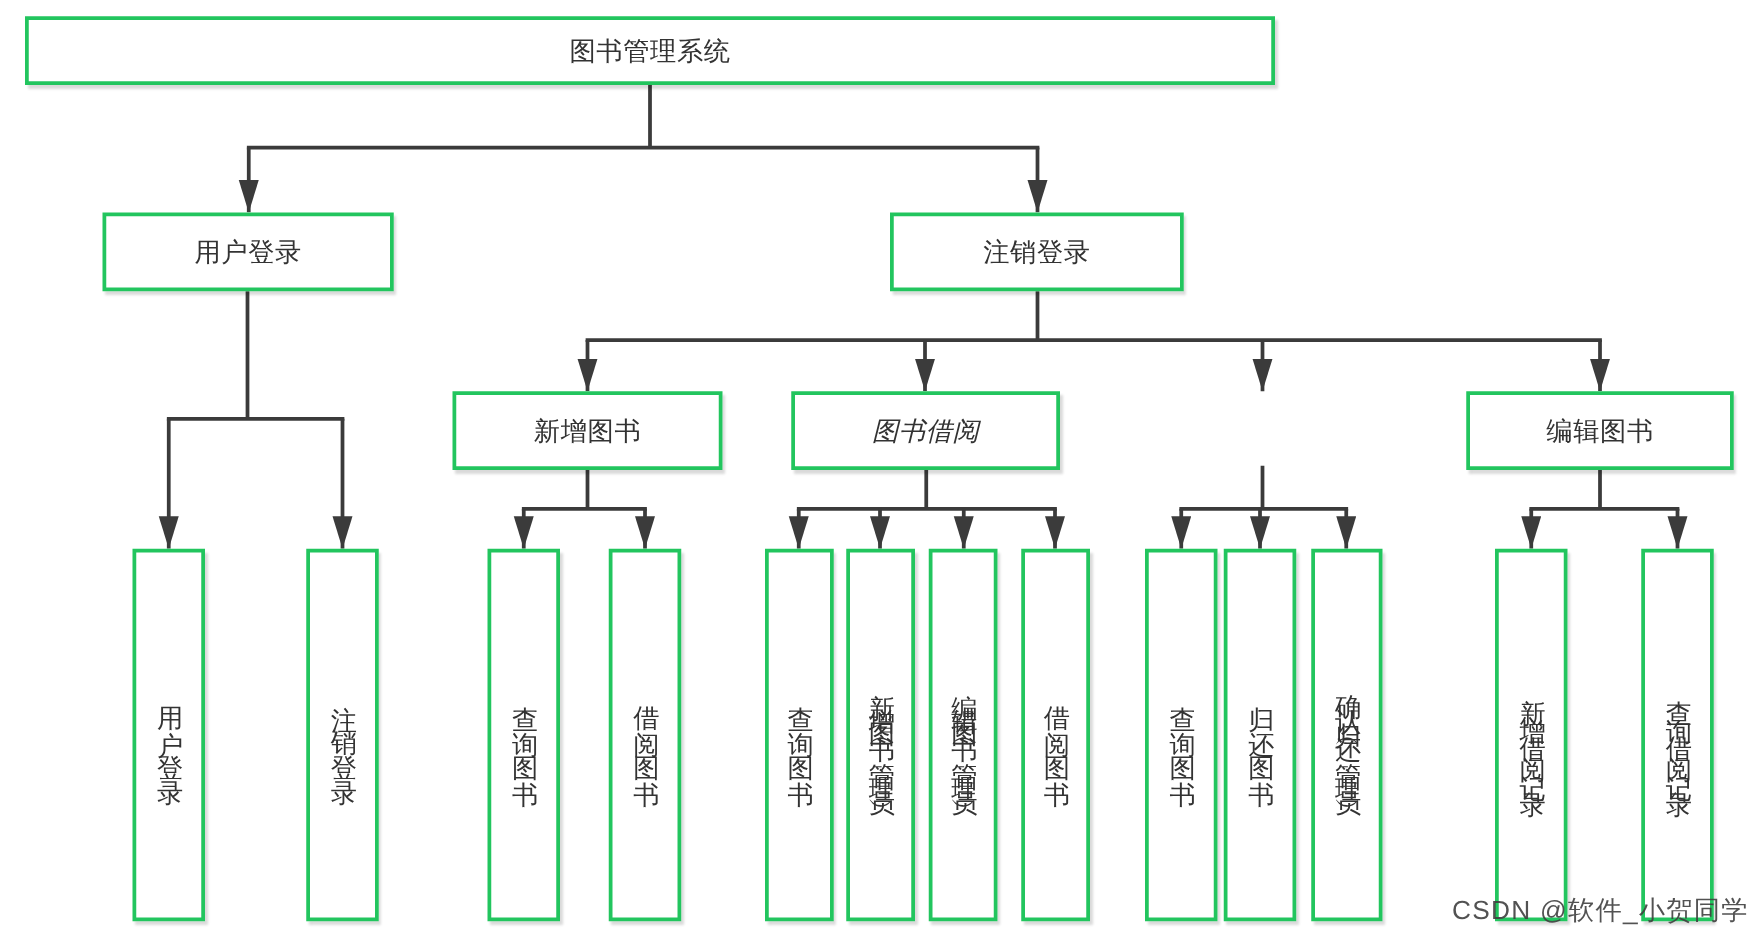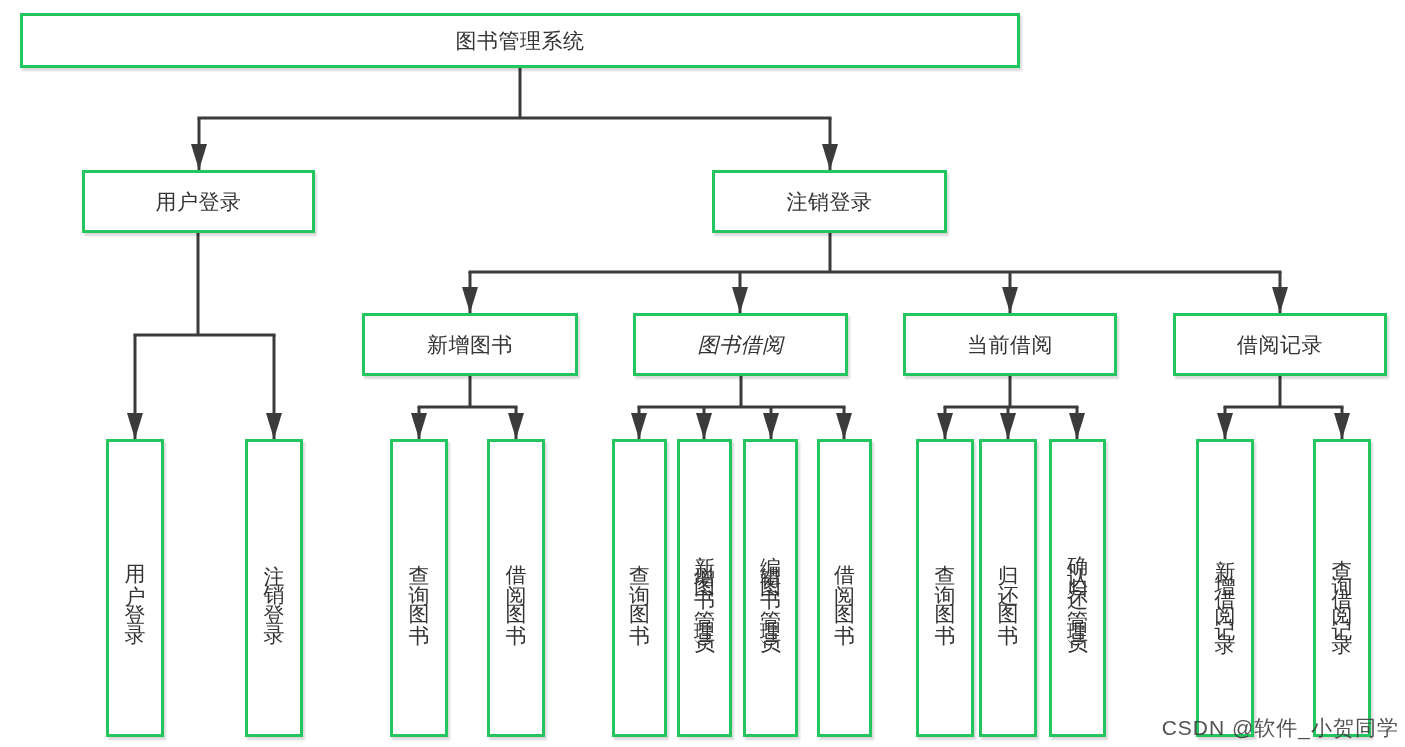--- a/index.html
+++ b/index.html
@@ -95,25 +95,22 @@
   <div class="node" style="left:712px;top:170px;width:235px;height:63px;">
     <span>注销登录</span>
   </div>
 
   <div class="node" style="left:362px;top:313px;width:216px;height:63px;">
     <span>新增图书</span>
   </div>
   <div class="node" style="left:633px;top:313px;width:215px;height:63px;font-style:italic;">
     <span>图书借阅</span>
   </div>
-  <div class="node" style="left:903px;top:313px;width:214px;height:63px;">
-    <span>当前借阅</span>
-  </div>
   <div class="node" style="left:1173px;top:313px;width:214px;height:63px;">
-    <span>借阅记录</span>
+    <span>编辑图书</span>
   </div>
 
   <div class="node" style="left:106px;top:439px;width:58px;height:298px;">
     <span class="vtext vt4">用户登录</span>
   </div>
   <div class="node" style="left:245px;top:439px;width:58px;height:298px;">
     <span class="vtext vt4">注销登录</span>
   </div>
 
   <div class="node" style="left:390px;top:439px;width:58px;height:298px;">

